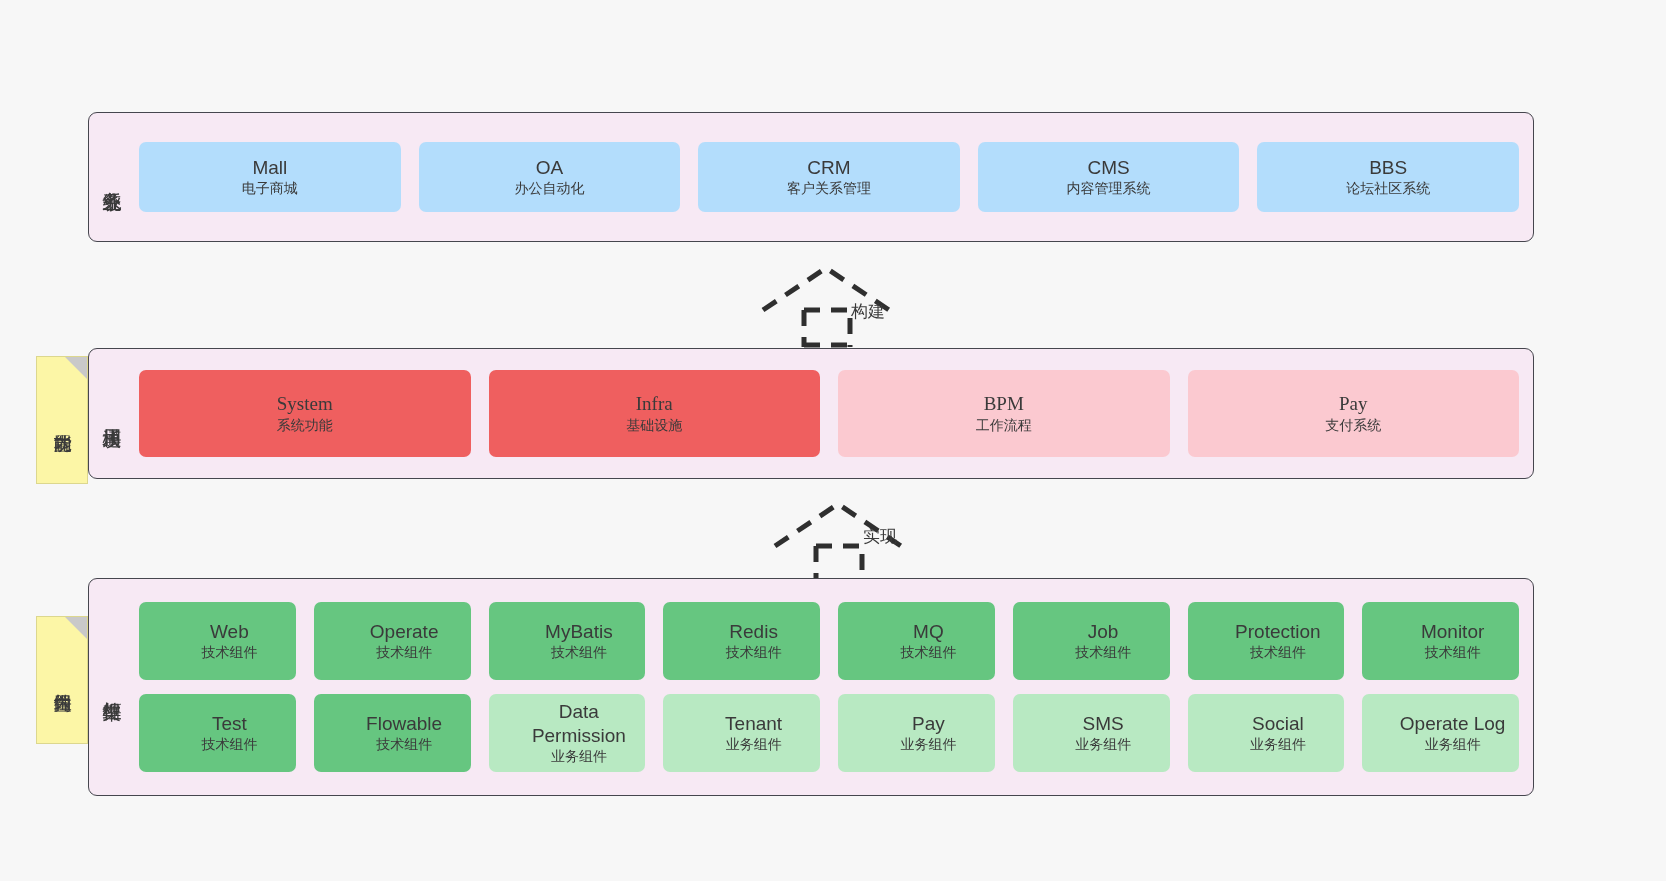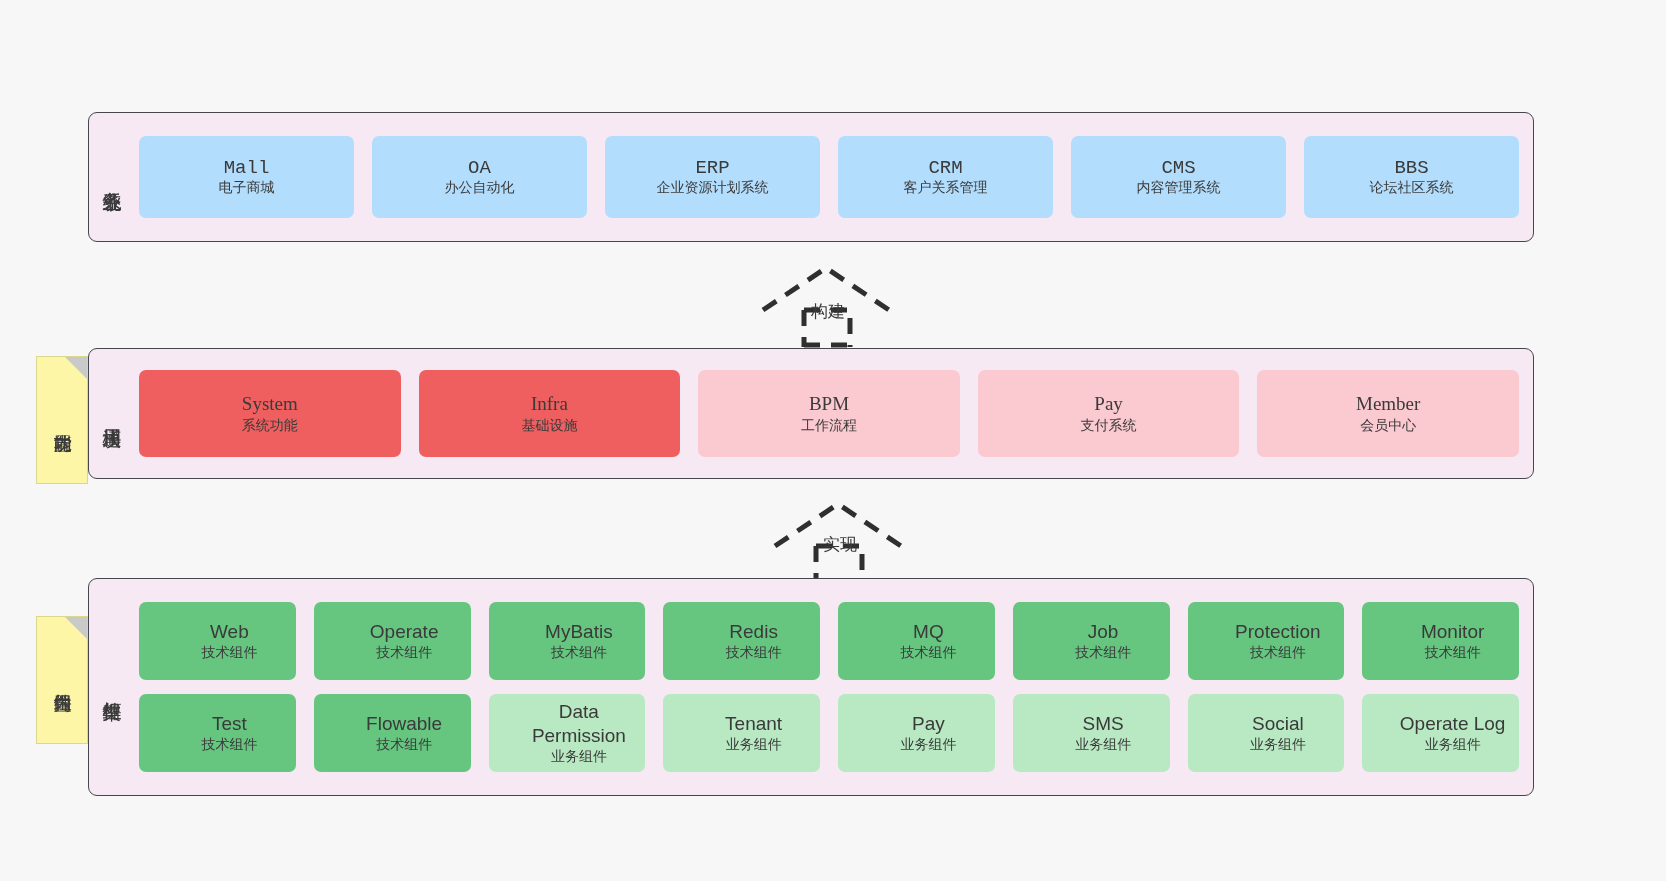--- a/index.html
+++ b/index.html
@@ -66,21 +66,21 @@
     align-items:center;
     justify-content:center;
     text-align:center;
     line-height:1.28;
     box-sizing:border-box;
     padding:4px 6px;
     color:#3a3a3a;
   }
   .node .en{font-size:19px;}
   .node .cn{font-size:14px;}
-  .node.tall{height:82px;font-family:Liberation Mono, monospace;}
+  .node.tall{height:70px;}
   .node.mod{height:87px;font-family:Liberation Serif, serif;}
   .node.comp{height:78px;padding-left:30px;}
 
   .blue{background:#b3ddfc;}
   .red{background:#ef5f5f;}
   .pink{background:#fbc9d0;}
   .green{background:#66c680;}
   .lgreen{background:#b8e9c2;}
 
   
@@ -110,42 +110,39 @@
 
   
   .arrow{position:absolute;}
   .arrow svg{display:block;overflow:visible;}
   .arrow .lbl{
     position:absolute;
     font-size:17px;
     color:#3a3a3a;
     white-space:nowrap;
     background:transparent;
+    margin-left:40px;
   }
 </style>
 </head>
 <body>
 
 <div class="canvas">
 
   <div class="layer" style="left:88px;top:112px;width:1446px;height:130px;">
     <div class="layer-title">业务系统</div>
     <div class="layer-body">
       <div class="row single">
         <div class="node blue tall">
           <div class="en">Mall</div>
           <div class="cn">电子商城</div>
         </div>
         <div class="node blue tall">
           <div class="en">OA</div>
           <div class="cn">办公自动化</div>
-        </div>
-        <div class="node blue tall">
-          <div class="en">ERP</div>
-          <div class="cn">企业资源计划系统</div>
         </div>
         <div class="node blue tall">
           <div class="en">CRM</div>
           <div class="cn">客户关系管理</div>
         </div>
         <div class="node blue tall">
           <div class="en">CMS</div>
           <div class="cn">内容管理系统</div>
         </div>
         <div class="node blue tall">
@@ -184,36 +181,32 @@
           <div class="cn">基础设施</div>
         </div>
         <div class="node pink mod">
           <div class="en">BPM</div>
           <div class="cn">工作流程</div>
         </div>
         <div class="node pink mod">
           <div class="en">Pay</div>
           <div class="cn">支付系统</div>
         </div>
-        <div class="node pink mod">
-          <div class="en">Member</div>
-          <div class="cn">会员中心</div>
-        </div>
       </div>
     </div>
   </div>
 
   <div class="arrow" style="left:770px;top:498px;width:150px;height:85px;">
     <svg width="150" height="85" viewBox="0 0 150 85">
       <path d="M 5 48 L 68 6 L 131 48" fill="none" stroke="#2f2f2f" stroke-width="5" stroke-dasharray="16 11" stroke-linecap="butt"></path>
       <path d="M 46 48 L 92 48 L 92 85" fill="none" stroke="#2f2f2f" stroke-width="5" stroke-dasharray="16 11" stroke-linecap="butt"></path>
       <path d="M 46 48 L 46 85" fill="none" stroke="#2f2f2f" stroke-width="5" stroke-dasharray="16 11" stroke-linecap="butt"></path>
       <path d="M 46 83 L 92 83" fill="none" stroke="#2f2f2f" stroke-width="5" stroke-dasharray="16 11" stroke-linecap="butt"></path>
     </svg>
-    <div class="lbl" style="left:53px;top:35px;font-family:Liberation Mono, monospace;">实现</div>
+    <div class="lbl" style="left:53px;top:27px;font-family:Liberation Mono, monospace;">实现</div>
   </div>
 
   <div class="note" style="left:36px;top:616px;width:52px;height:128px;">
     <span class="fold"></span>
     <span>内置组件</span>
   </div>
 
   <div class="layer" style="left:88px;top:578px;width:1446px;height:218px;">
     <div class="layer-title">框架组件</div>
     <div class="layer-body two-rows">

